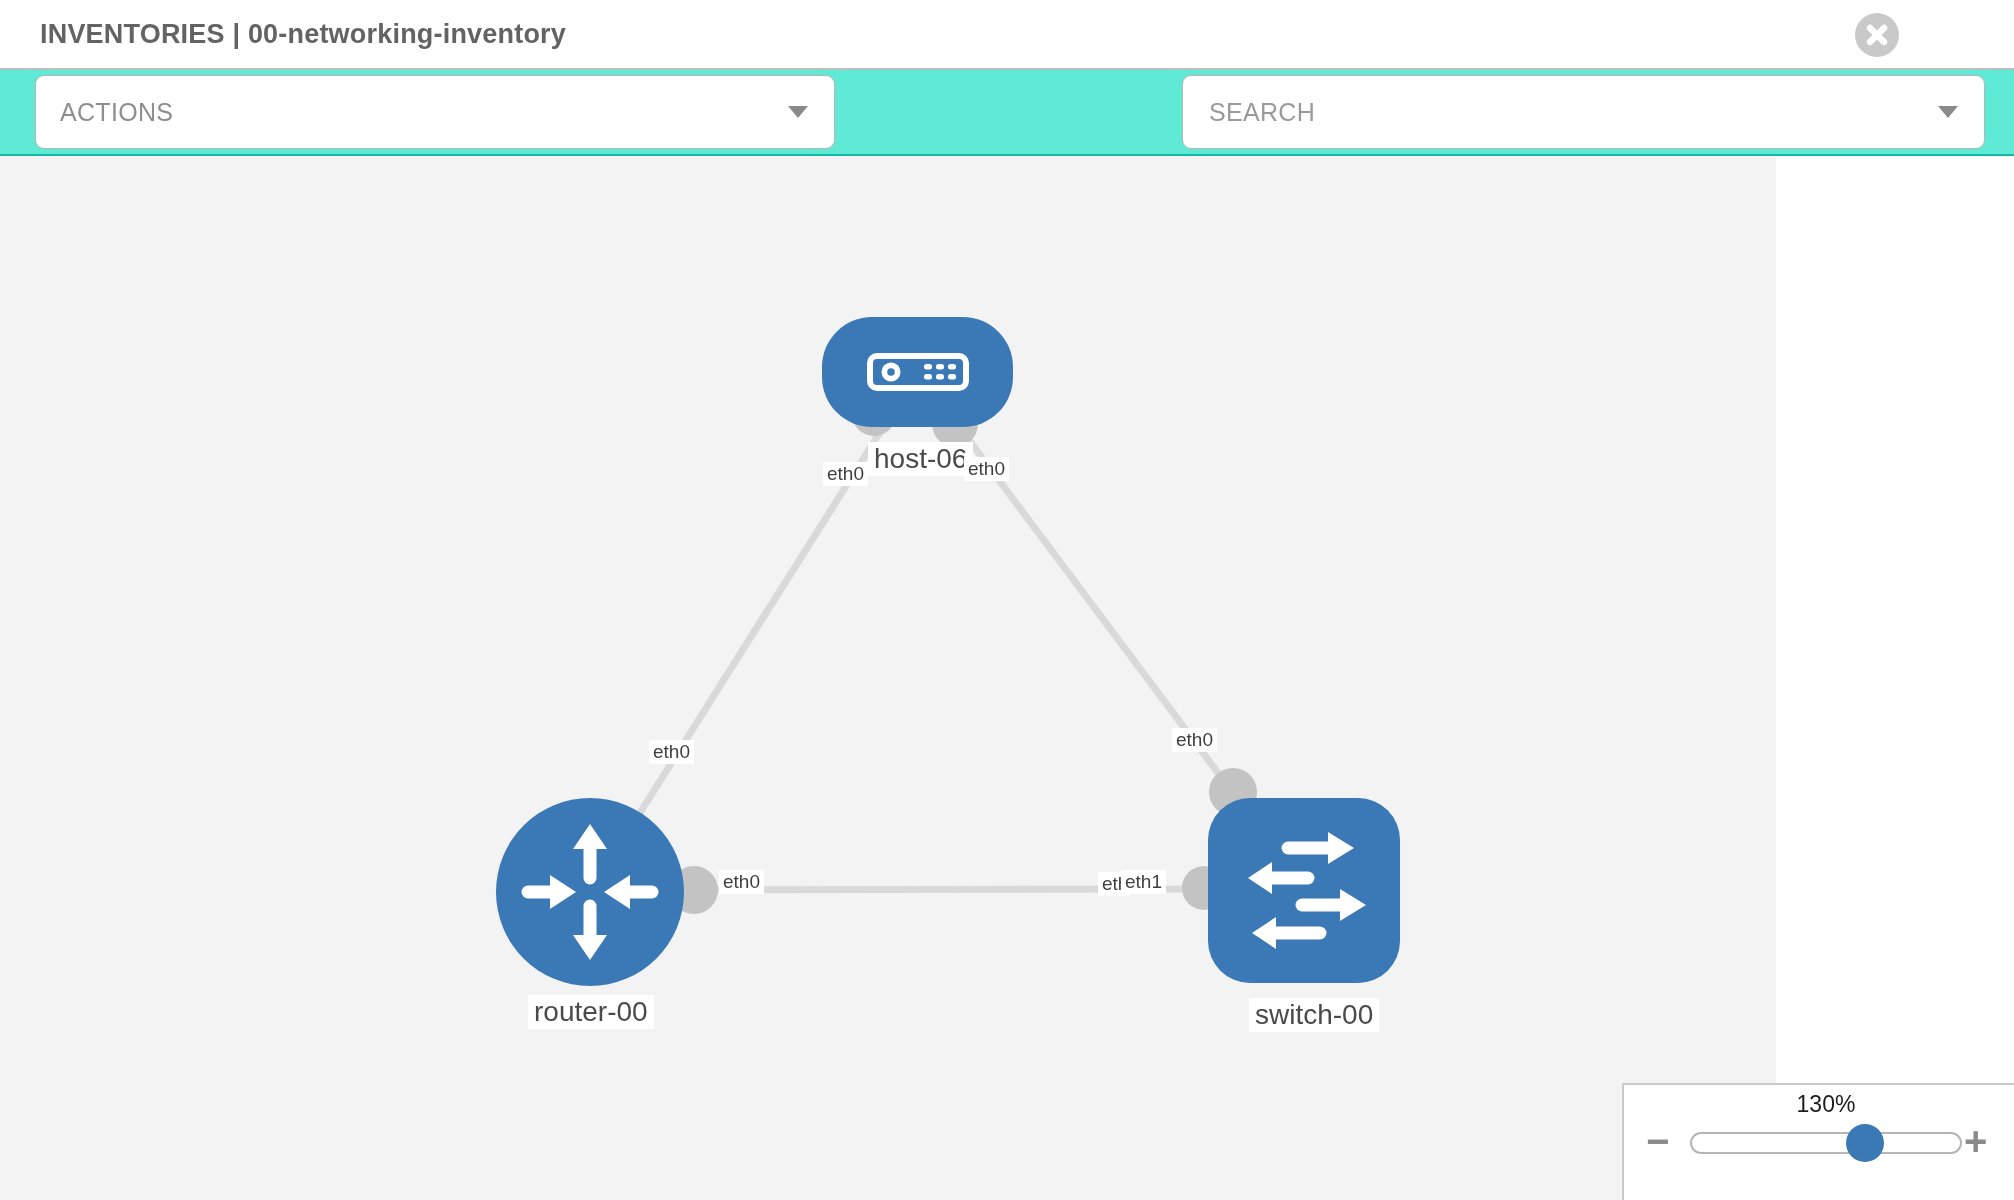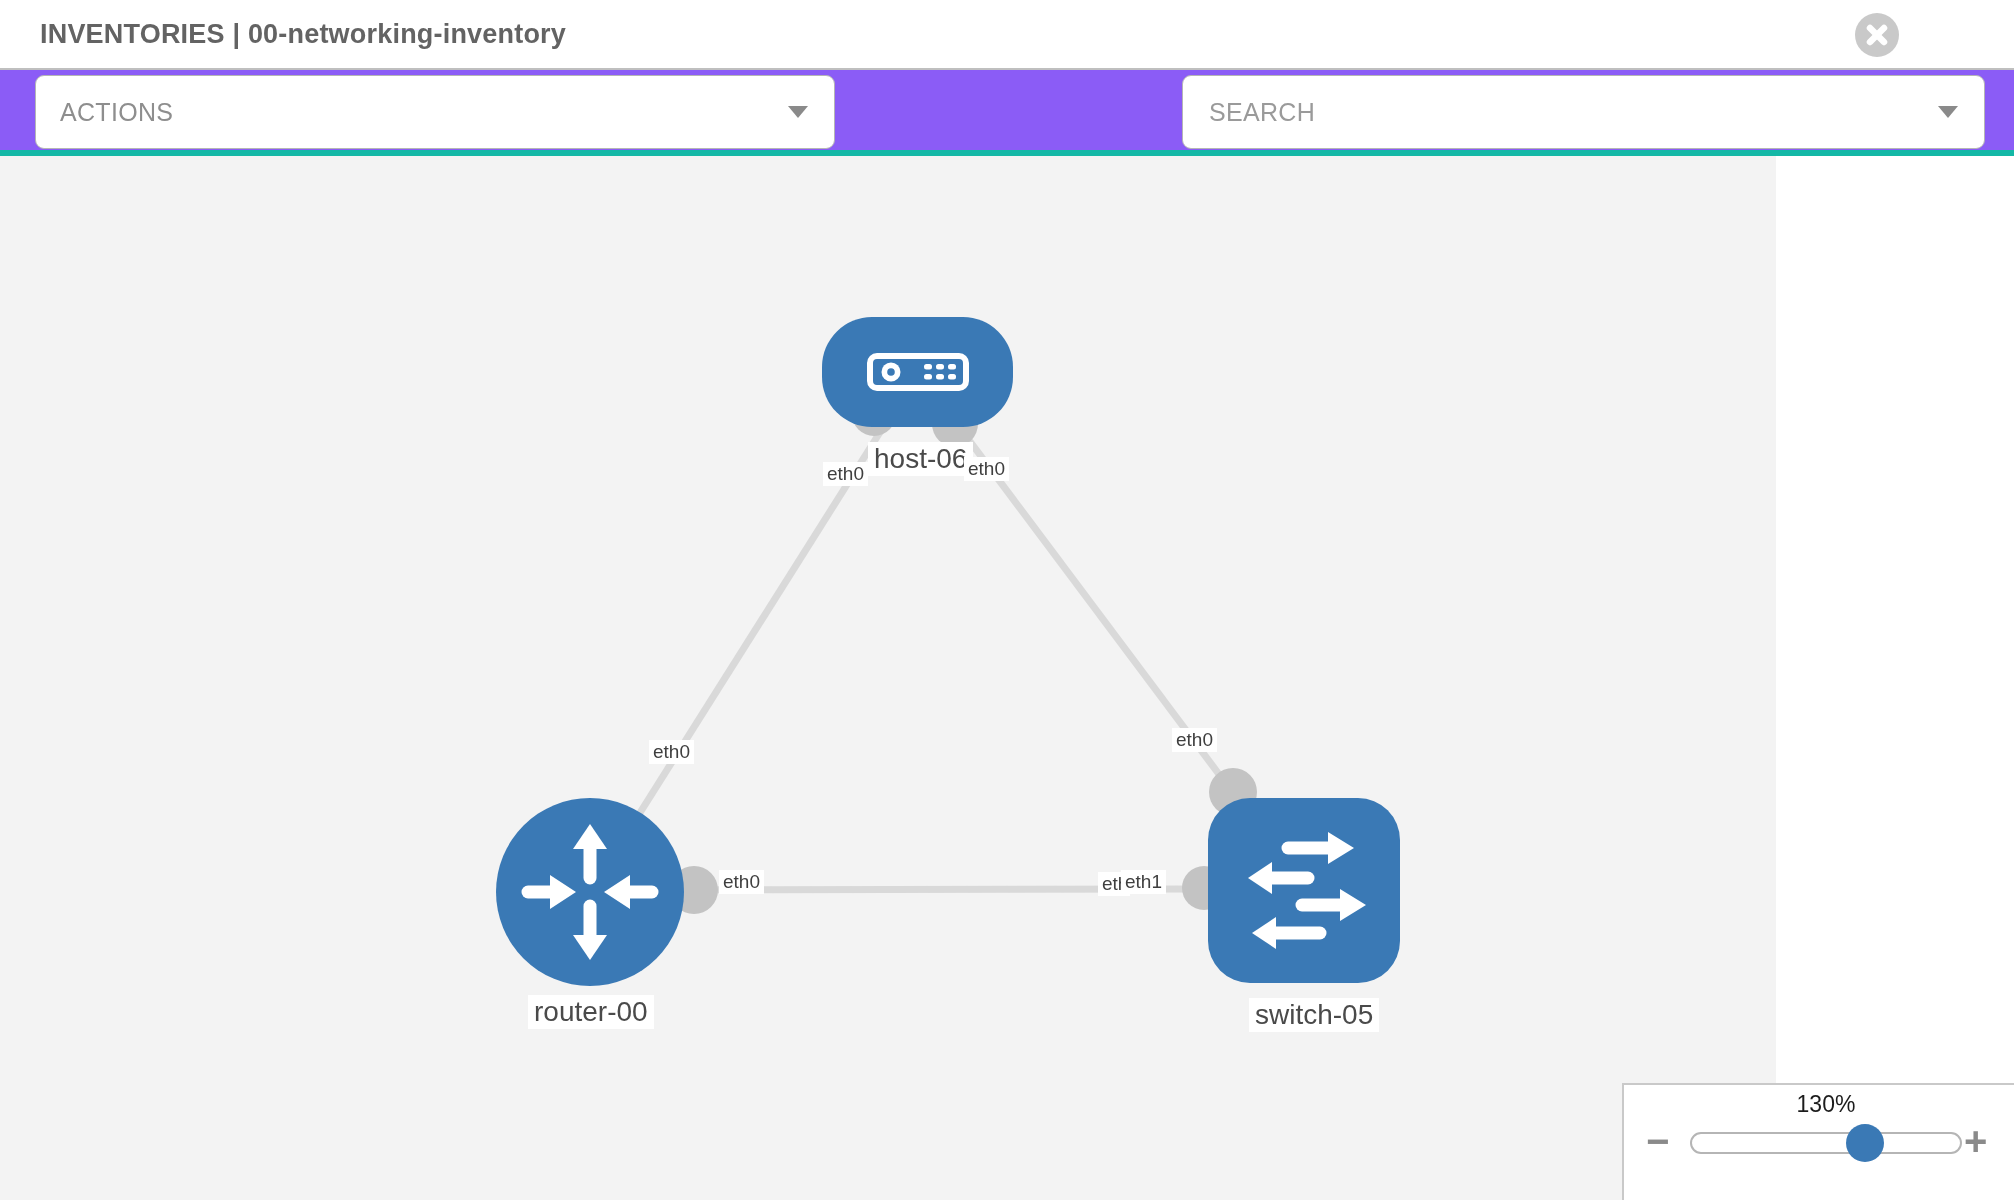--- a/index.html
+++ b/index.html
@@ -14,21 +14,21 @@
     position:absolute;left:40px;top:0;height:68px;display:flex;align-items:center;
     font-size:27px;font-weight:700;color:#636363;letter-spacing:.2px;
   }
   #close-btn{
     position:absolute;left:1855px;top:13px;width:44px;height:44px;border-radius:50%;
     background:#c9c9c9;border:none;cursor:pointer;padding:0;
   }
   
   #toolbar{
     position:absolute;left:0;top:68px;width:2014px;height:88px;
-    background:#8b5cf6;border-top:2px solid #bfbfbf;border-bottom:6px solid #14b8a6;
+    background:#5eead4;border-top:2px solid #bfbfbf;border-bottom:2px solid #14b8a6;
     box-sizing:border-box;
   }
   .combo{
     position:absolute;top:5px;height:74px;background:#ffffff;
     border:1px solid #b5b5b5;border-radius:9px;box-sizing:border-box;
     display:flex;align-items:center;
   }
   #actions-box{left:35px;width:800px;}
   #search-box{left:1182px;width:803px;}
   .combo .combo-text{
@@ -191,21 +191,21 @@
   <div class="lbl" style="left:964px;top:301px;">eth0</div>
 
   <div class="lbl" style="left:649px;top:584px;">eth0</div>
   <div class="lbl" style="left:1172px;top:572px;">eth0</div>
 
   <div class="lbl" style="left:719px;top:714px;">eth0</div>
   <div class="lbl clip" style="left:1098px;top:716px;">eth1</div>
   <div class="lbl" style="left:1121px;top:714px;">eth1</div>
 
   <div class="lbl big" style="left:528px;top:839px;">router-00</div>
-  <div class="lbl big" style="left:1249px;top:842px;">switch-05</div>
+  <div class="lbl big" style="left:1249px;top:842px;">switch-00</div>
 </div>
 
 <div id="zoom-panel">
   <div id="zoom-value">130%</div>
   <button id="zoom-minus">−</button>
   <div id="zoom-track"></div>
   <div id="zoom-handle"></div>
   <button id="zoom-plus">+</button>
 </div>
 

